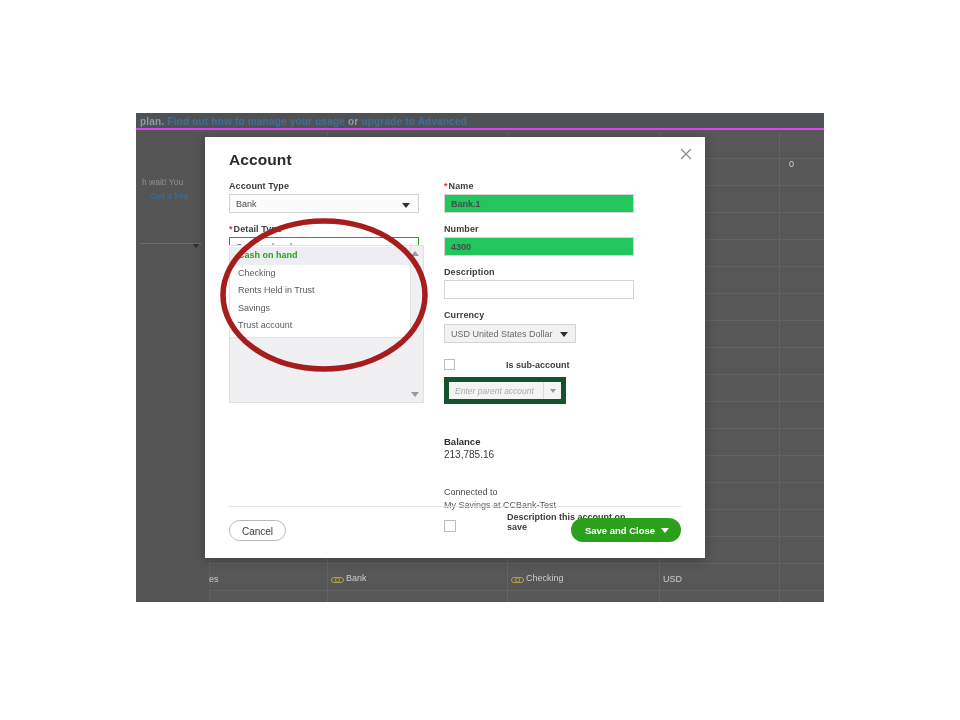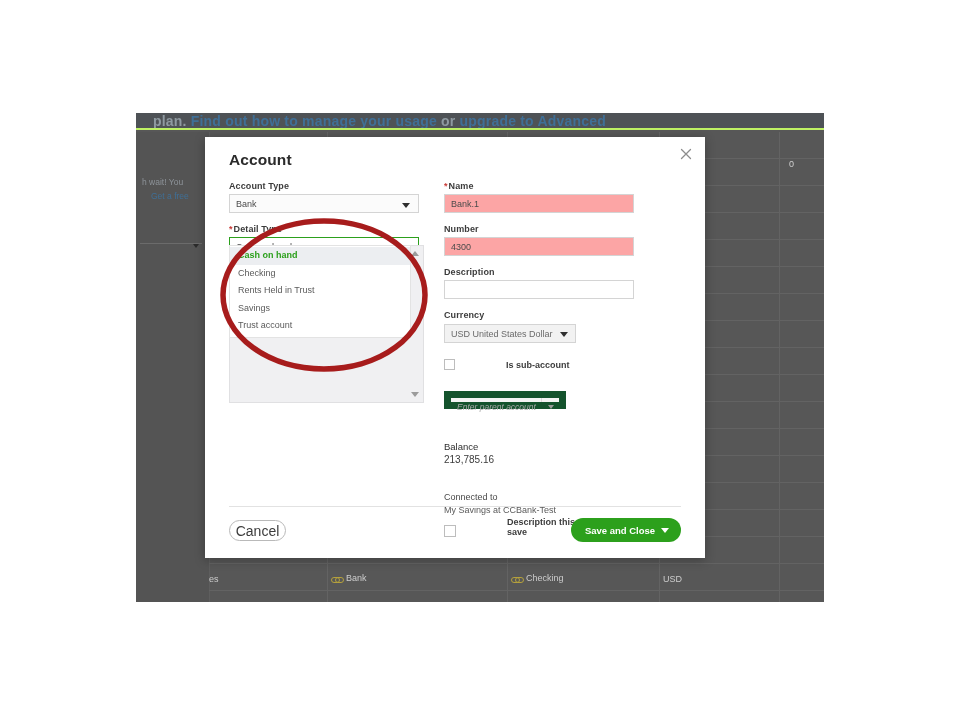--- a/index.html
+++ b/index.html
@@ -29,27 +29,27 @@
     background: #575757;
     overflow: hidden;
   }
 
   .bg-banner {
     position: absolute;
     left: 0; top: 0;
     width: 100%;
     height: 17px;
     background: #4e5256;
-    border-bottom: 2px solid #bef264;
+    border-bottom: 2px solid #d946ef;
     color: #9aa6ad;
-    font-size: 14px;
+    font-size: 10px;
     font-weight: bold;
     letter-spacing: .2px;
     line-height: 17px;
-    padding-left: 17px;
+    padding-left: 4px;
     box-sizing: border-box;
     white-space: nowrap;
     overflow: hidden;
   }
   .bg-banner .lnk { color: #3f6f96; }
   .bg-banner .plain { color: #8f9aa1; font-weight: bold; }
 
   .bg-sidebar {
     position: absolute;
     left: 0;
@@ -192,21 +192,21 @@
     border: 1px solid #d4d4d4;
     background: #fbfbfb;
     font-size: 9px;
     color: #4b4b4b;
     line-height: 19px;
     padding-left: 6px;
     box-sizing: border-box;
     position: relative;
     width: 100%;
   }
-  .fld-input.white { background: #fca5a5; }
+  .fld-input.white { background: #22c55e; font-weight: bold; }
   .fld-input.empty { background: #ffffff; }
 
   .fld-gap { height: 11px; }
 
   .caret-dn {
     position: absolute;
     right: 8px;
     top: 8px;
     width: 0; height: 0;
     border-left: 4px solid transparent;
@@ -247,24 +247,24 @@
     margin-right: 7px;
     flex: 0 0 auto;
   }
   .chk-label {
     font-size: 9px;
     color: #3d3d3d;
     font-weight: bold;
   }
 
   .parent-sel {
-    margin-top: 21px;
+    margin-top: 7px;
     width: 122px;
-    height: 18px;
-    border: 7px solid #14532d;
+    height: 27px;
+    border: 5px solid #14532d;
     background: #f4f4f4;
     position: relative;
     box-sizing: border-box;
   }
   .parent-sel .ph {
     font-size: 8.5px;
     color: #a8a8a8;
     font-style: italic;
     line-height: 18px;
     padding-left: 6px;
@@ -278,21 +278,21 @@
   }
   .parent-sel .caret-dn {
     border-left-width: 3.5px; border-right-width: 3.5px;
     border-top: 4.5px solid #9a9a9a;
     right: 5px; top: 7px;
   }
 
   .balance-wrap { margin-top: 18px; }
   .balance-lbl {
     font-size: 9.5px;
-    font-weight: normal;
+    font-weight: bold;
     color: #2f2f2f;
     margin-top: 32px;
   }
   .balance-val {
     font-size: 10px;
     color: #3b3b3b;
     margin-top: 2px;
   }
 
   .connected-wrap { margin-top: 27px; }
@@ -317,21 +317,21 @@
   }
 
   .btn-cancel {
     position: absolute;
     left: 24px;
     top: 383px;
     width: 57px; height: 21px;
     border: 1px solid #b9b9b9;
     border-radius: 11px;
     background: #ffffff;
-    font-size: 14px;
+    font-size: 10px;
     color: #3c3c3c;
     text-align: center;
     line-height: 21px;
     cursor: pointer;
     box-sizing: border-box;
   }
 
   .btn-save {
     position: absolute;
     right: 24px;

